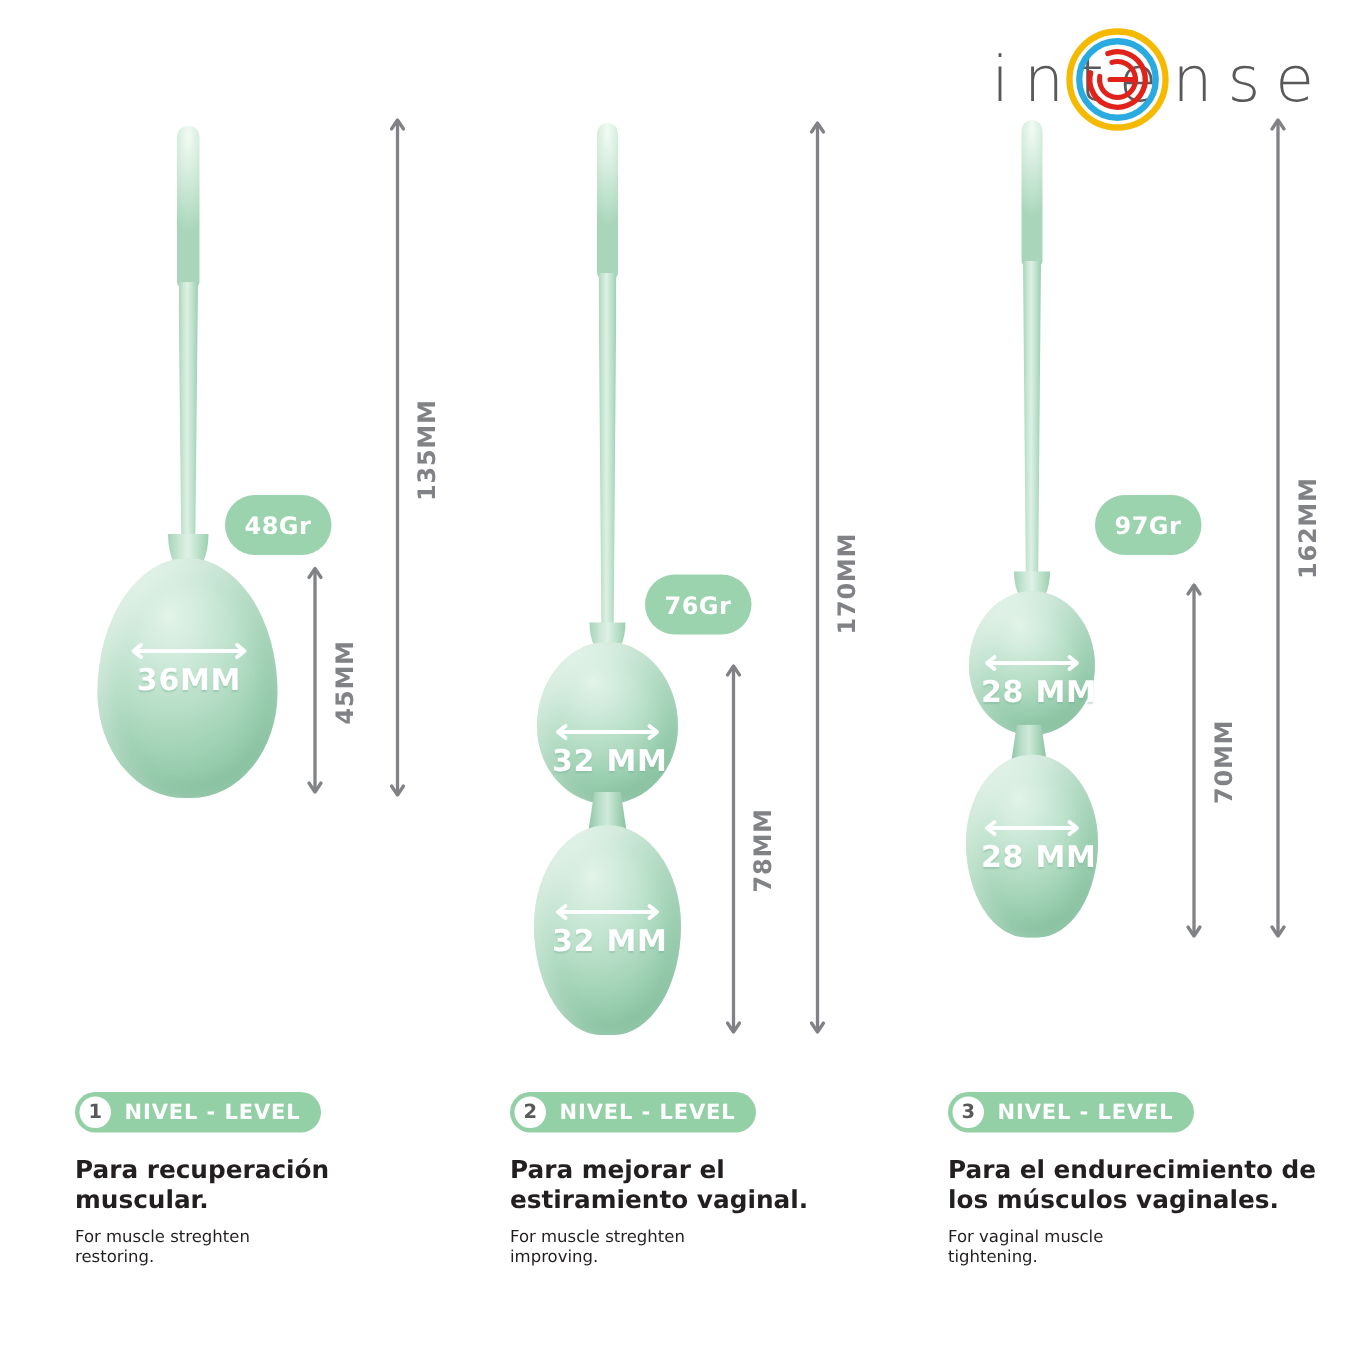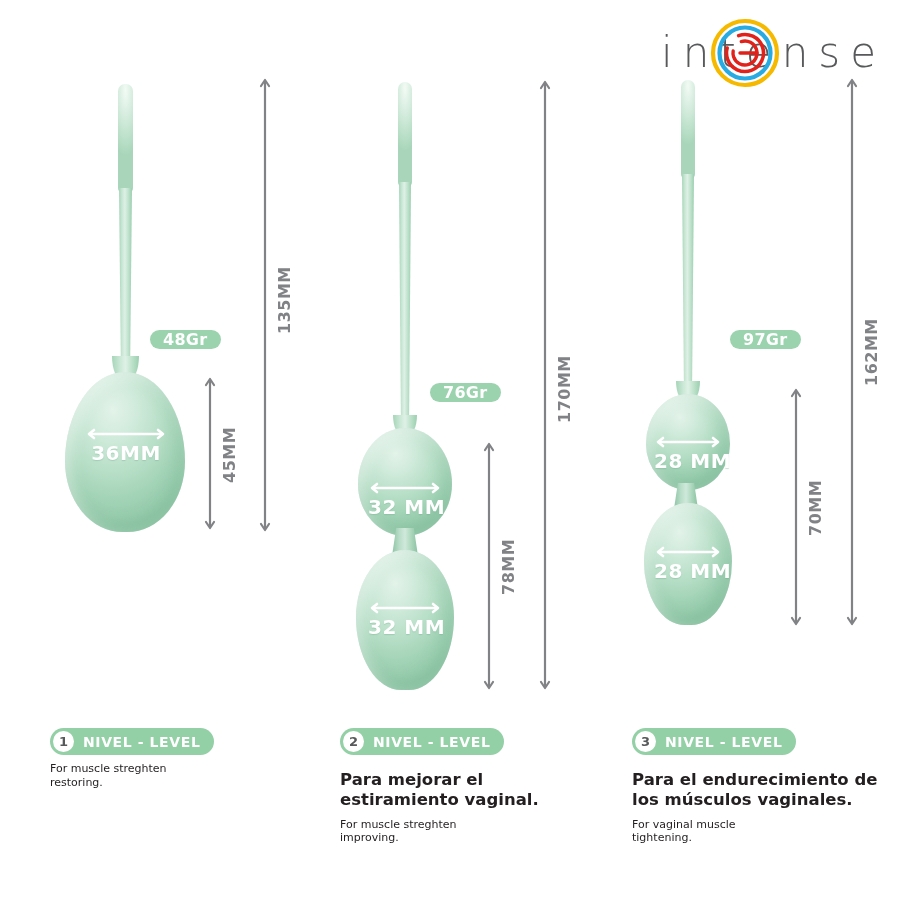--- a/index.html
+++ b/index.html
@@ -139,21 +139,21 @@
     background: #9ad3ad;
     color: #ffffff;
     border-radius: 999px;
     font-weight: bold;
     font-size: 16px;
     font-family: "DejaVu Sans", sans-serif;
     display: flex;
     align-items: center;
     justify-content: center;
     letter-spacing: 0.3px;
-    height: 19px;
+    height: 40px;
     padding: 0 13px;
     box-sizing: border-box;
   }
 
   
   .dim {
     position: absolute;
     width: 14px;
   }
   .dim .dimline {
@@ -402,20 +402,22 @@
       </svg>
       <div class="dimlabel" style="top:310px;">162MM</div>
     </div>
   </div>
 
   <div class="level-block" id="level-1">
     <div class="level-badge">
       <div class="level-num">1</div>
       <div class="level-caption">NIVEL - LEVEL</div>
     </div>
+    <p class="level-es">Para recuperación
+muscular.</p>
     <p class="level-en">For muscle streghten
 restoring.</p>
   </div>
 
   <div class="level-block" id="level-2">
     <div class="level-badge">
       <div class="level-num">2</div>
       <div class="level-caption">NIVEL - LEVEL</div>
     </div>
     <p class="level-es">Para mejorar el

